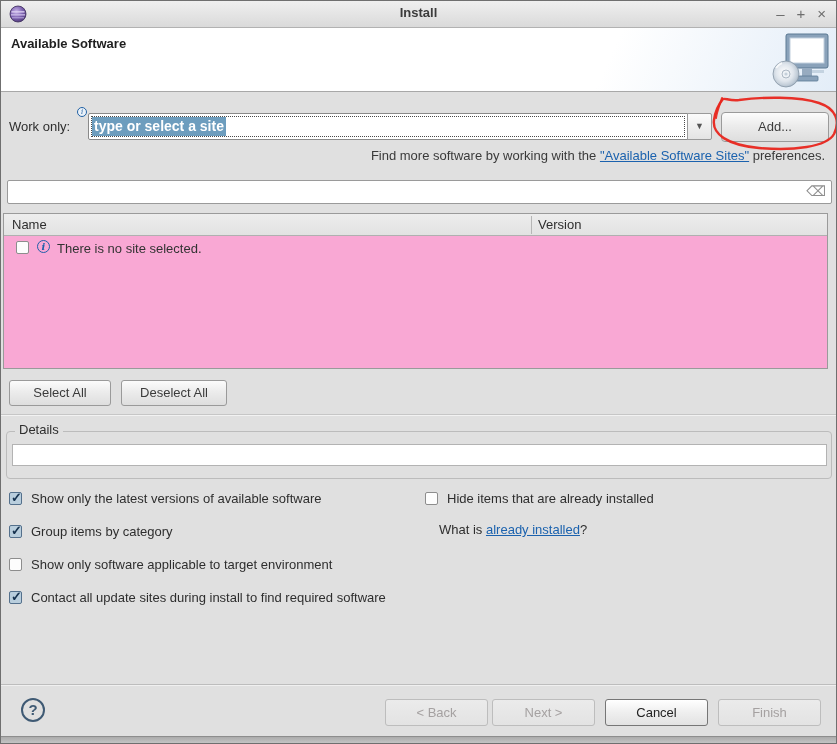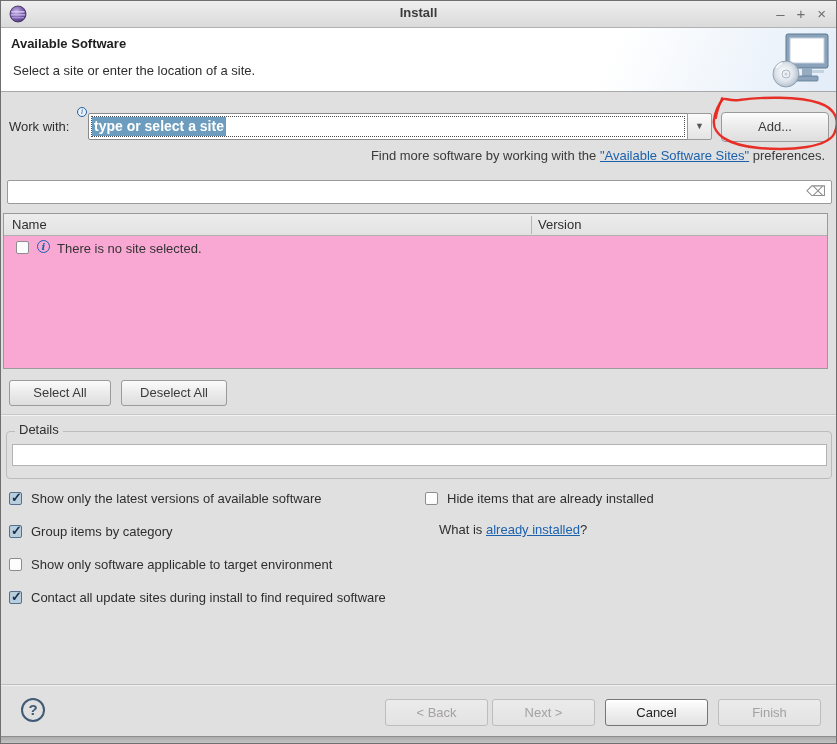--- a/index.html
+++ b/index.html
@@ -88,21 +88,20 @@
     <div class="title">Install</div>
     <div class="win-controls">
       <span class="win-btn">–</span>
       <span class="win-btn">+</span>
       <span class="win-btn">×</span>
     </div>
   </div>
 
   <div class="header">
     <div class="header-title">Available Software</div>
-    <div class="header-subtitle">Select a site or enter the location of a site.</div>
     <svg class="header-icon" width="58" height="62" viewBox="0 0 58 62">
       <defs>
         <radialGradient id="cd" cx="45%" cy="45%" r="60%">
           <stop offset="0%" stop-color="#ffffff"></stop>
             <stop offset="55%" stop-color="#dfe5ec"></stop>
             <stop offset="80%" stop-color="#c2cdd8"></stop>
             <stop offset="100%" stop-color="#9fb0c0"></stop>
         </radialGradient>
       </defs>
       <rect x="14" y="4" width="42" height="34" rx="2" fill="#8aa2ba" stroke="#5c7purple astroke" stroke-width="0"></rect>
@@ -111,21 +110,21 @@
       <rect x="30" y="38" width="10" height="8" fill="#97abc0"></rect>
       <rect x="24" y="46" width="22" height="5" rx="1" fill="#8aa2ba" stroke="#5c7a94" stroke-width="0.8"></rect>
       <path d="M40 40 l12 0 l0 3 l-12 0 z" fill="#aebfd0" opacity="0.6"></path>
       <circle cx="14" cy="44" r="13" fill="url(#cd)" stroke="#8795a5" stroke-width="0.8"></circle>
       <circle cx="14" cy="44" r="4" fill="#eef2f6" stroke="#9aa8b6" stroke-width="0.8"></circle>
       <circle cx="14" cy="44" r="1.6" fill="#c5d0da"></circle>
       <path d="M4 38 a13 13 0 0 1 6 -5" stroke="#ffffff" stroke-width="2" fill="none" opacity="0.8"></path>
     </svg>
   </div>
 
-  <div class="workwith-label">Work with:</div>
+  <div class="workwith-label">Work only:</div>
   <div class="workwith-info">i</div>
   <div class="combo-field">
     <span class="combo-sel">type or select a site</span>
   </div>
   <div class="combo-arrow">▼</div>
   <div class="btn add-btn">Add...</div>
   <div class="hint-line">
     <span>Find more software by working with the </span><span class="link">"Available Software Sites"</span><span> preferences.</span>
   </div>
 

